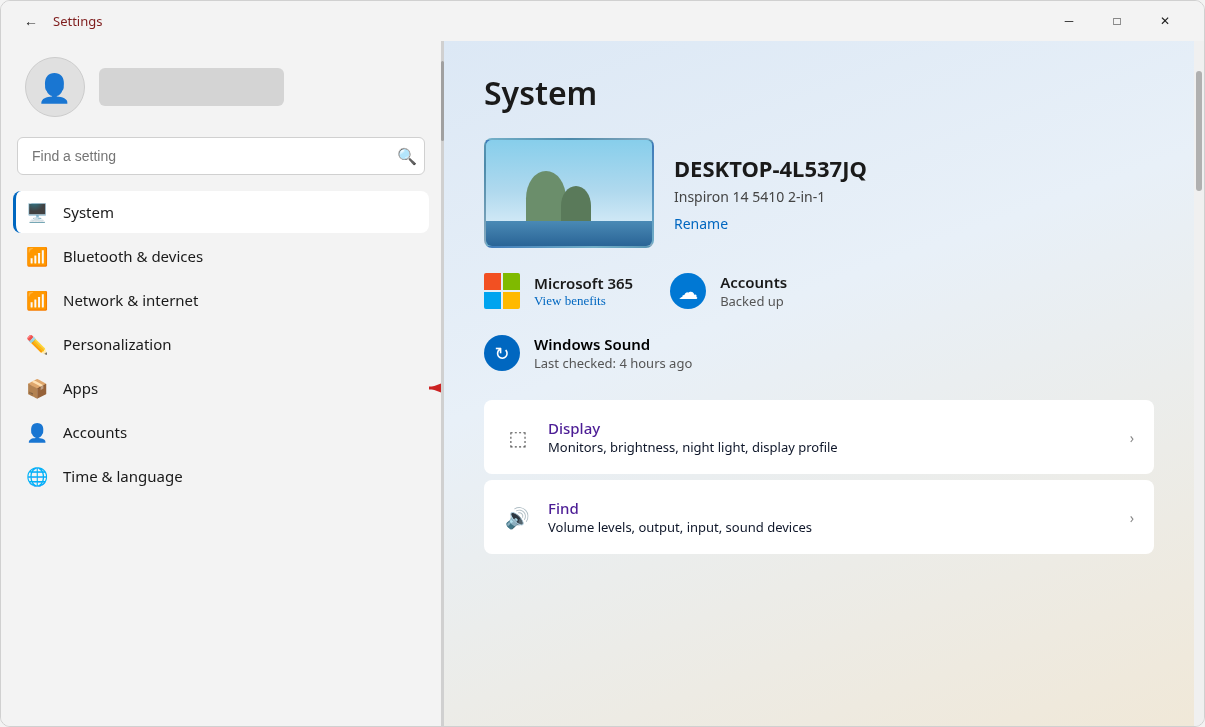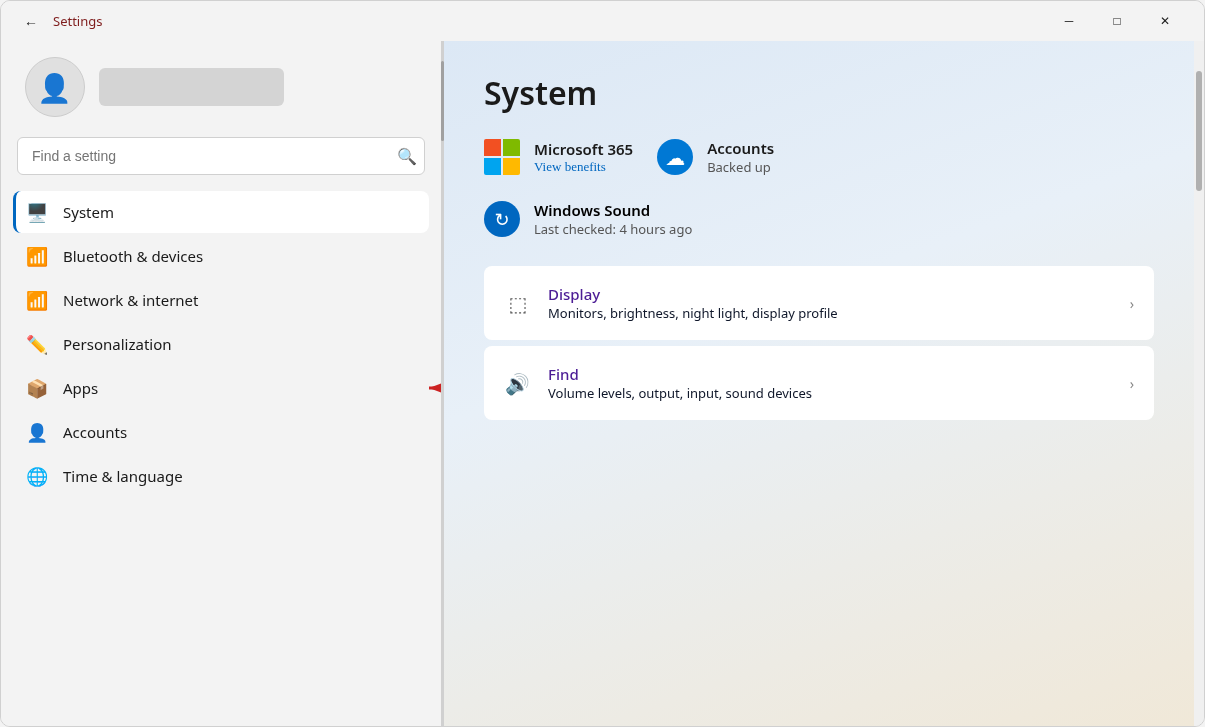--- a/index.html
+++ b/index.html
@@ -279,21 +279,21 @@
     .rename-link {
       font-size: 14px;
       color: #0067c0;
       cursor: pointer;
       text-decoration: none;
     }
 
     
     .info-cards {
       display: flex;
-      gap: 24px;
+      gap: 37px;
       margin-bottom: 24px;
       margin-top: 6px;
     }
     .info-card {
       display: flex;
       align-items: center;
       gap: 14px;
     }
     .ms-icon {
       width: 36px;
@@ -495,20 +495,35 @@
       </div>
 
       <div style="width:3px; background:#d0d0d0; flex-shrink:0; position:relative;">
         <div style="width:3px; height:80px; background:#a0a0a0; border-radius:3px; position:absolute; top:20px;"></div>
       </div>
     </div>
 
     <div class="right-panel">
       <h1 class="page-title">System</h1>
 
+      <div class="device-card">
+        <div class="device-thumbnail">
+          <div class="device-thumbnail-inner">
+            <div class="sky-grad"></div>
+            <div class="rock1"></div>
+            <div class="rock2"></div>
+            <div class="water"></div>
+          </div>
+        </div>
+        <div class="device-info">
+          <h2>DESKTOP-4L537JQ</h2>
+          <div class="device-model">Inspiron 14 5410 2-in-1</div>
+          <a class="rename-link">Rename</a>
+        </div>
+      </div>
 
       <div class="info-cards">
         <div class="info-card">
           <div class="ms-icon">
             <div class="ms-q1"></div>
             <div class="ms-q2"></div>
             <div class="ms-q3"></div>
             <div class="ms-q4"></div>
           </div>
           <div class="info-card-text">

